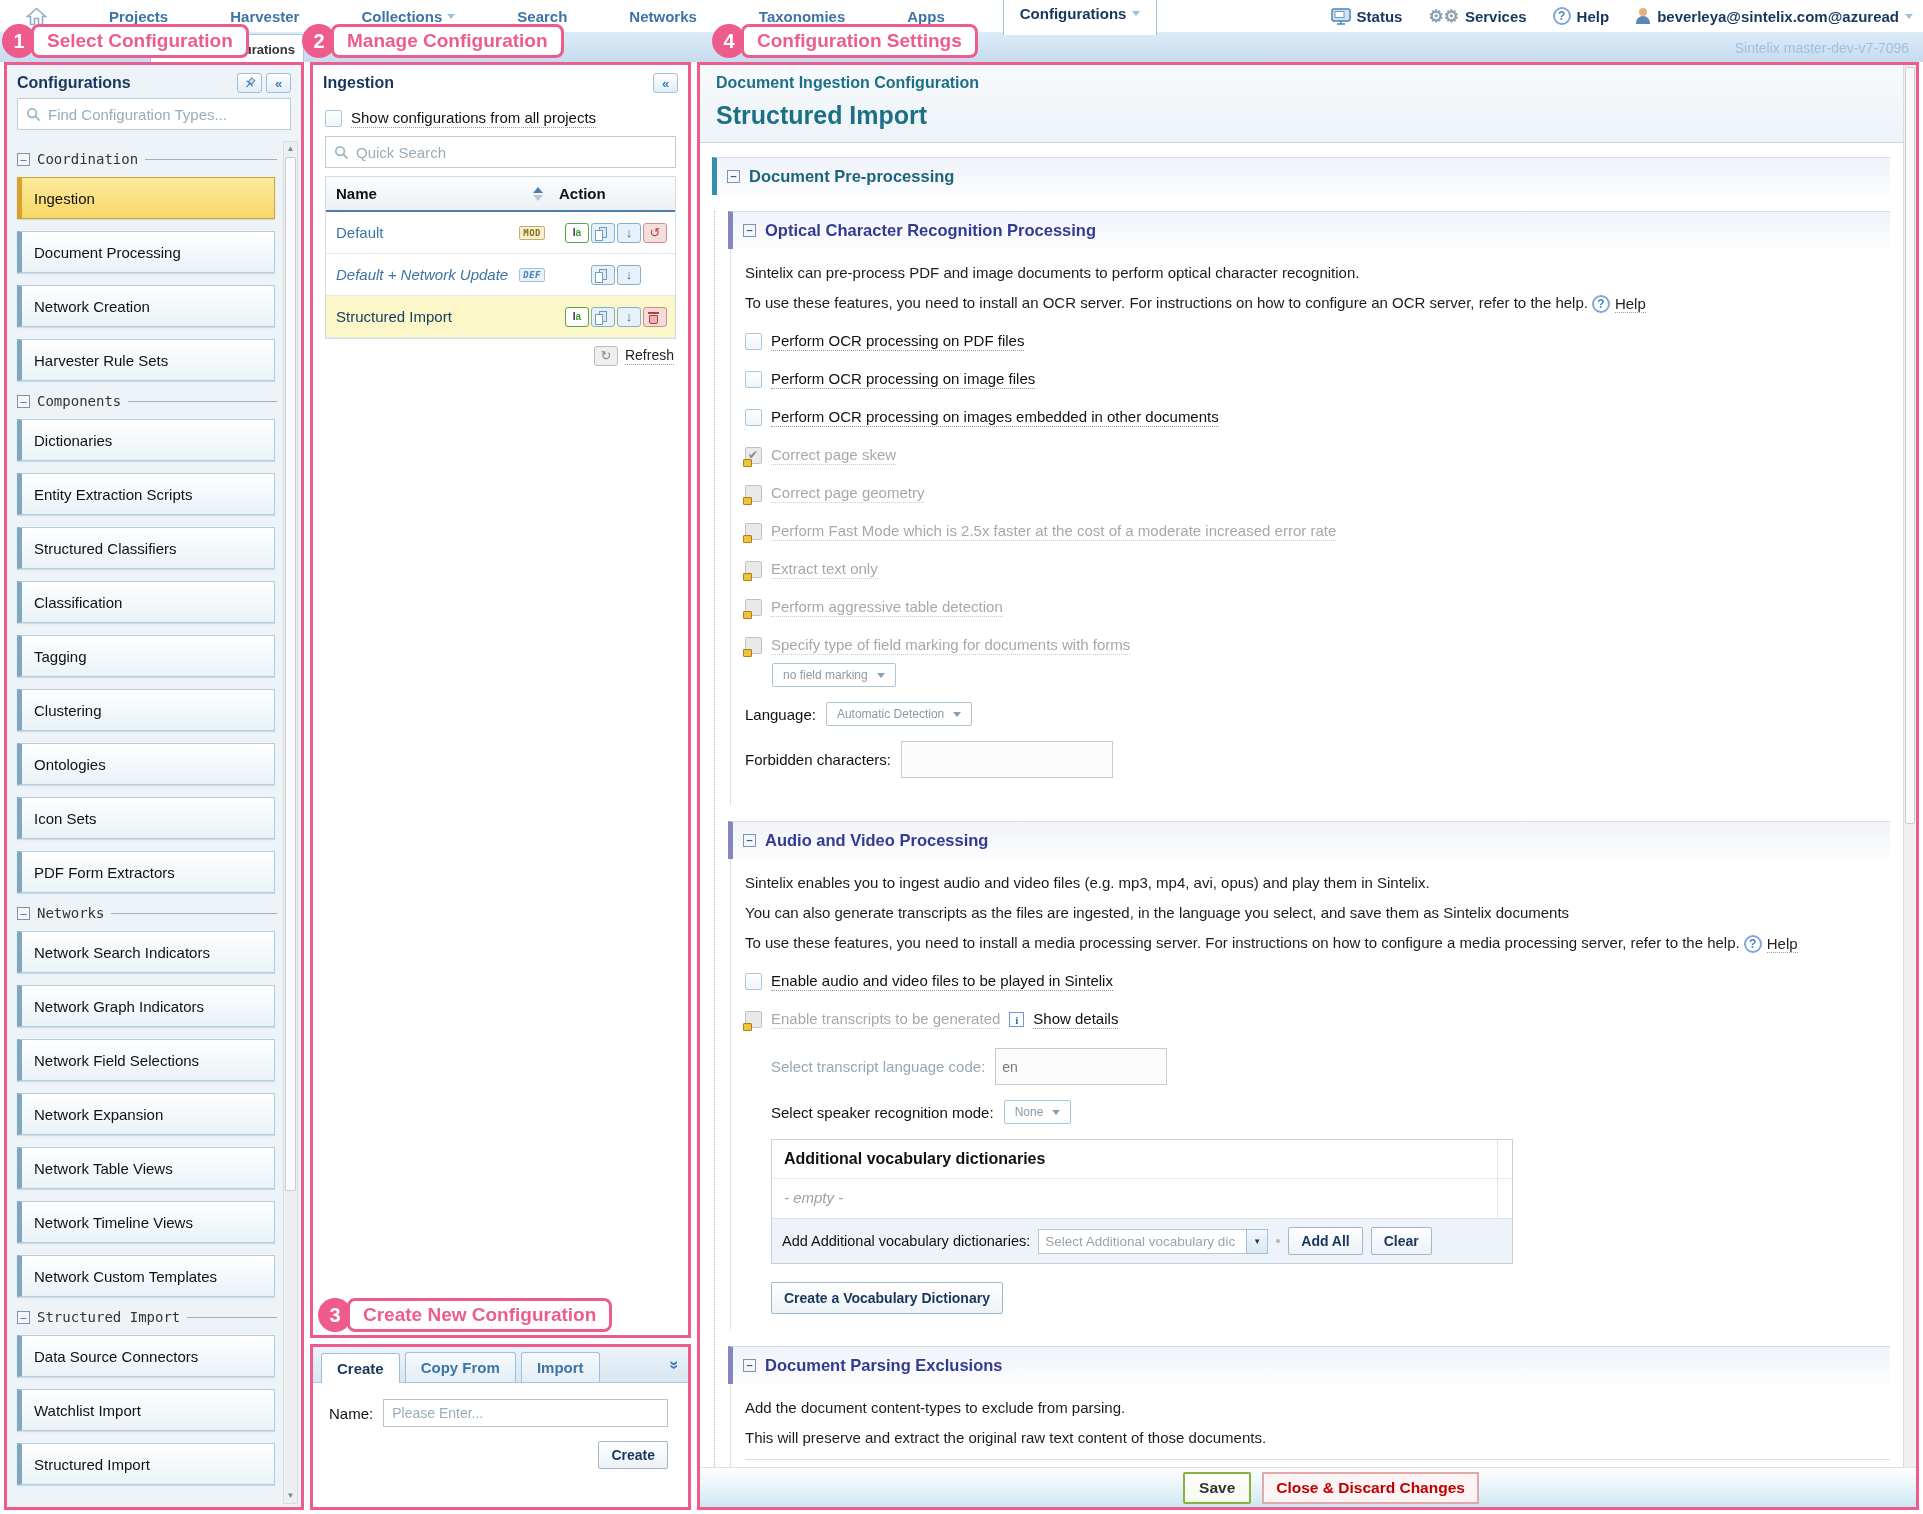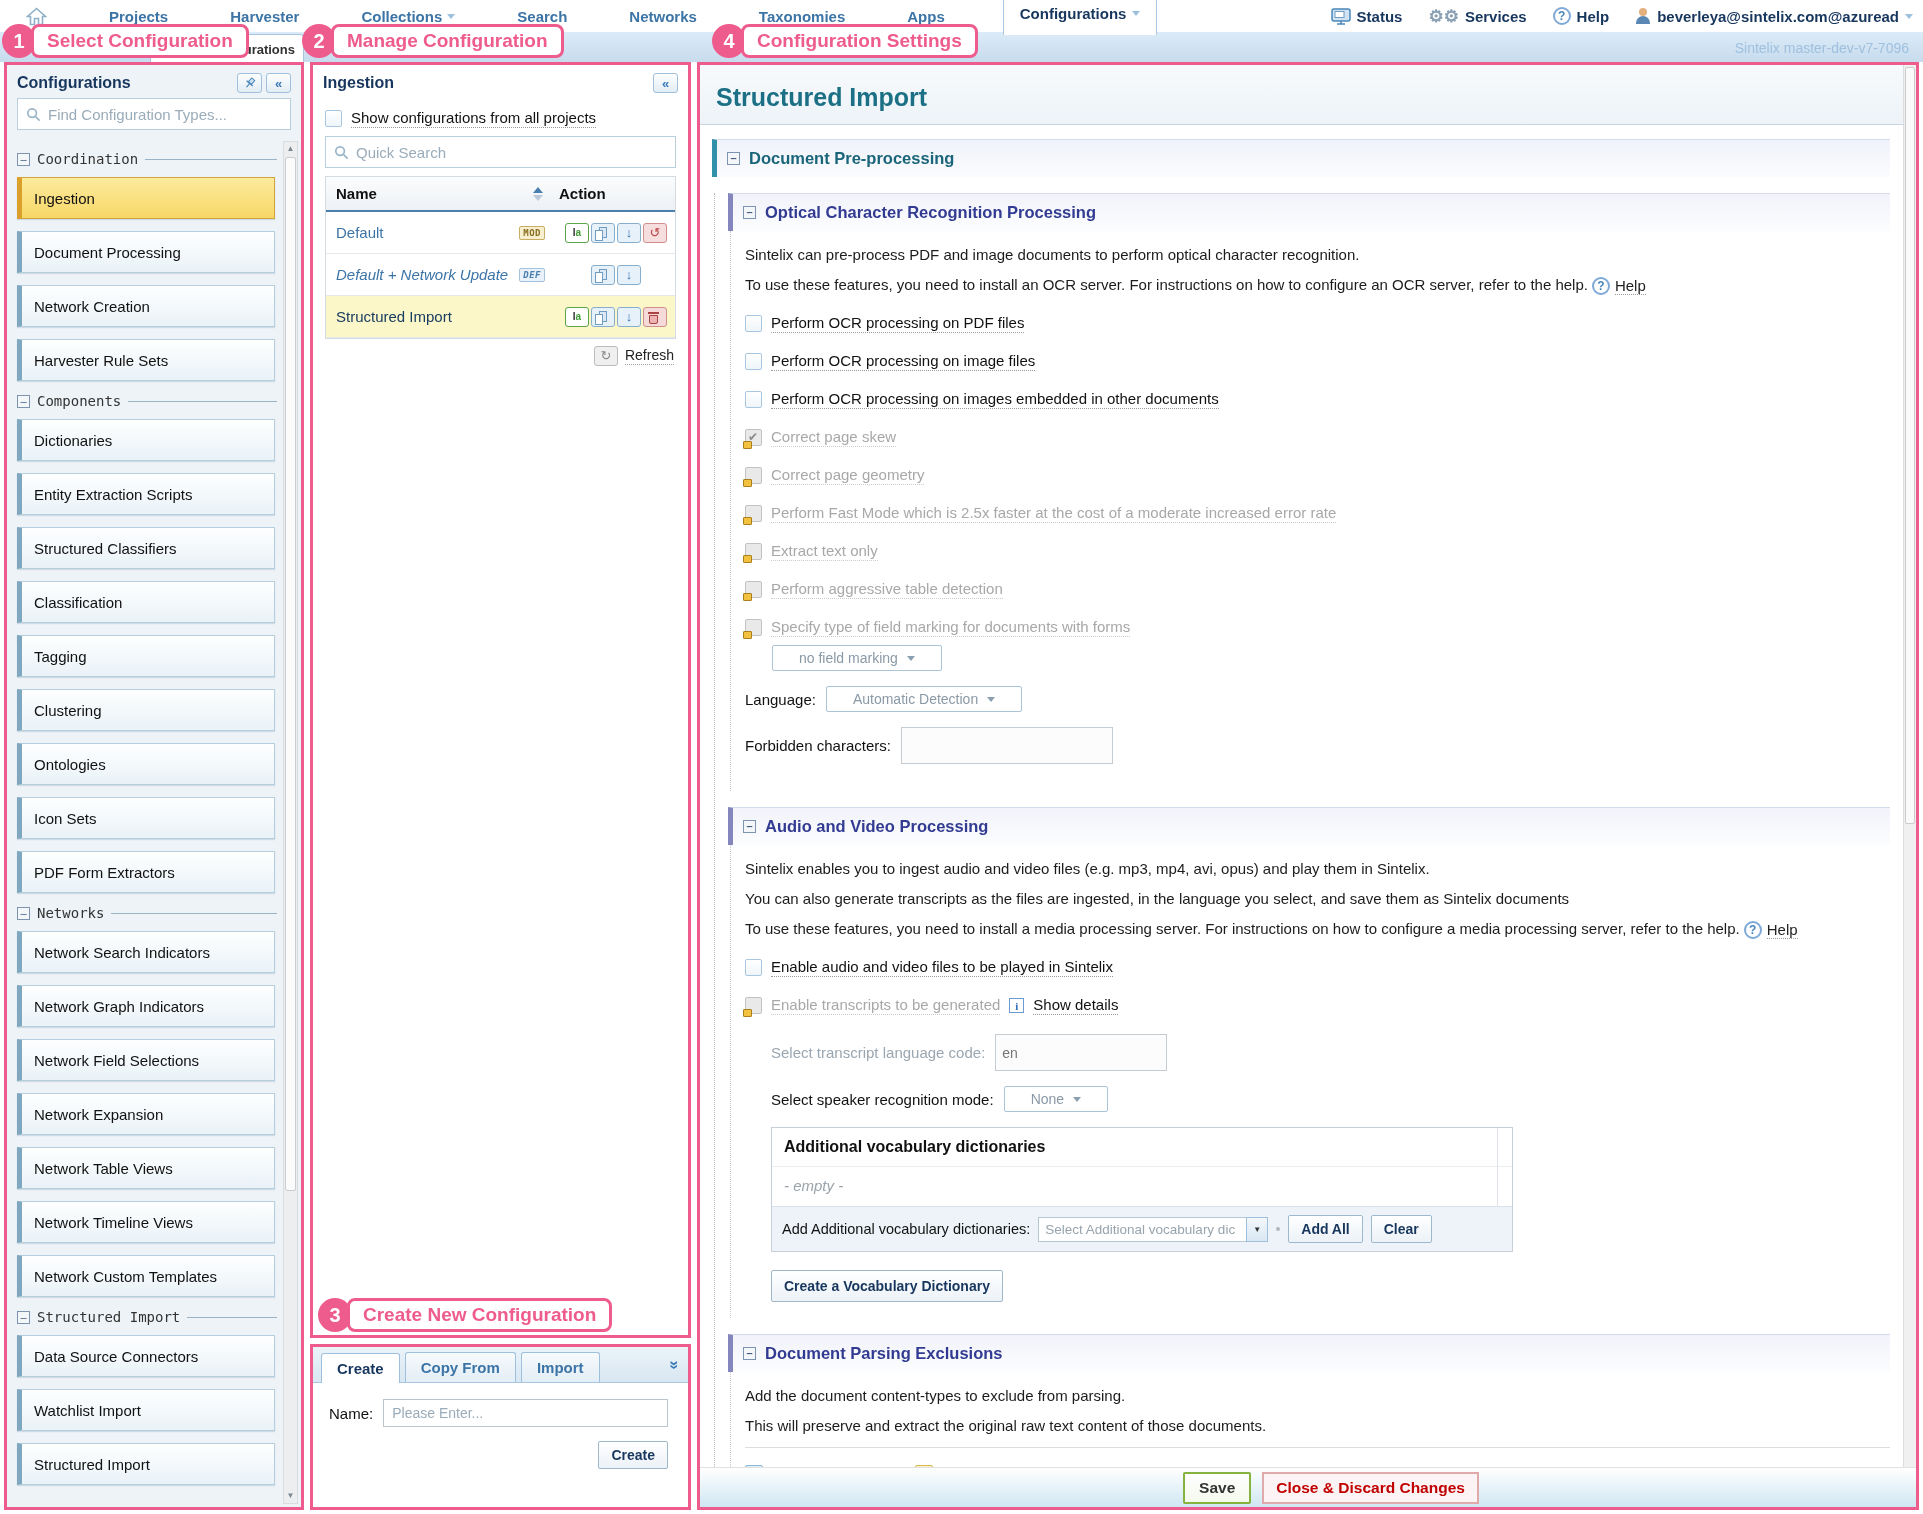--- a/index.html
+++ b/index.html
@@ -121,21 +121,21 @@
   .sec1 > .sec-head { margin-top:14px; border-left:5px solid #3191aa; background:linear-gradient(#eff2f9,#fbfcfe); color:#1a6579; }
   .sec1-body { margin-left:2px; border-left:1px dotted #bcbcbc; padding-left:13px; }
   .sec2 > .sec-head { margin-top:16px; border-left:5px solid #8486bd; background:linear-gradient(#f2f3fa,#fcfdfe); color:#323b92; }
   .sec2-body { margin-left:2px; border-left:1px dotted #c8c8c8; padding:2px 0 12px 14px; }
   .para { margin:13px 0; font-size:15px; color:#1c1c1c; }
   .helplink { display:inline-flex; align-items:center; gap:5px; margin-left:4px; }
   .helplink .txt { border-bottom:1px dotted #9a9a9a; color:#222; }
   .cbrow { display:flex; align-items:center; gap:9px; margin:19px 0; }
   .cbrow.dis .cbl { color:#a8a8a8; border-bottom-color:#cccccc; }
   .cbl { font-size:15px; color:#111; border-bottom:1px dotted #9a9a9a; padding-bottom:1px; }
-  .ddl { display:inline-flex; align-items:center; gap:9px; padding:4px 26px; border:1px solid #aac4d8; background:#fff; color:#8a99a6; font-size:14px; border-radius:2px; cursor:pointer; }
+  .ddl { display:inline-flex; align-items:center; gap:9px; padding:4px 10px; border:1px solid #aac4d8; background:#fff; color:#8a99a6; font-size:12px; border-radius:2px; cursor:pointer; }
   .caret { width:0; height:0; border-left:4px solid transparent; border-right:4px solid transparent; border-top:5px solid #8aa0b2; }
   .frow { display:flex; align-items:center; gap:10px; margin:15px 0; font-size:15px; color:#111; }
   .frow.dis .flabel { color:#9aa6b0; }
   .tinput { height:37px; border:1px solid #c6cdd2; background:#fcfcfc; font-size:14px; color:#777; padding:0 6px; font-family:"Liberation Sans",sans-serif; }
   .infoico { width:15px; height:15px; border:1px solid #6b9bd2; color:#2f6db3; font-weight:bold; font-size:11px; font-family:"Liberation Serif",serif; display:inline-flex; align-items:center; justify-content:center; background:#fff; }
   .vocab { margin-top:10px; width:742px; border:1px solid #c7d0d8; position:relative; background:#fff; }
   .vocab .vcol { position:absolute; right:14px; top:0; bottom:0; border-left:1px solid #dde3e8; }
   .vocab-h { padding:10px 12px; font-weight:bold; font-size:16px; color:#111; border-bottom:1px solid #e9edf0; }
   .vocab-e { padding:10px 12px 12px; color:#9aa3ab; font-style:italic; font-size:15px; }
   .vocab-f { background:#edf3f9; border-top:1px solid #d9e2ea; padding:8px 10px; display:flex; align-items:center; gap:8px; font-size:14.5px; color:#111; position:relative; z-index:1; }
@@ -444,20 +444,21 @@
       </div>
       <div class="cbtn-row">
         <button class="btn">Create</button>
       </div>
     </div>
   </div>
 
   <div class="pinkbox main-box">
     <div class="main-inner">
       <div class="mainhead">
+        <div class="mh-bc">Document Ingestion Configuration</div>
         <div class="mh-title">Structured Import</div>
       </div>
       <div class="mcontent">
 
         <div class="sec1">
           <div class="sec-head">
             <span class="colbox">–</span>
             <span>Document Pre-processing</span>
           </div>
           <div class="sec1-body">

